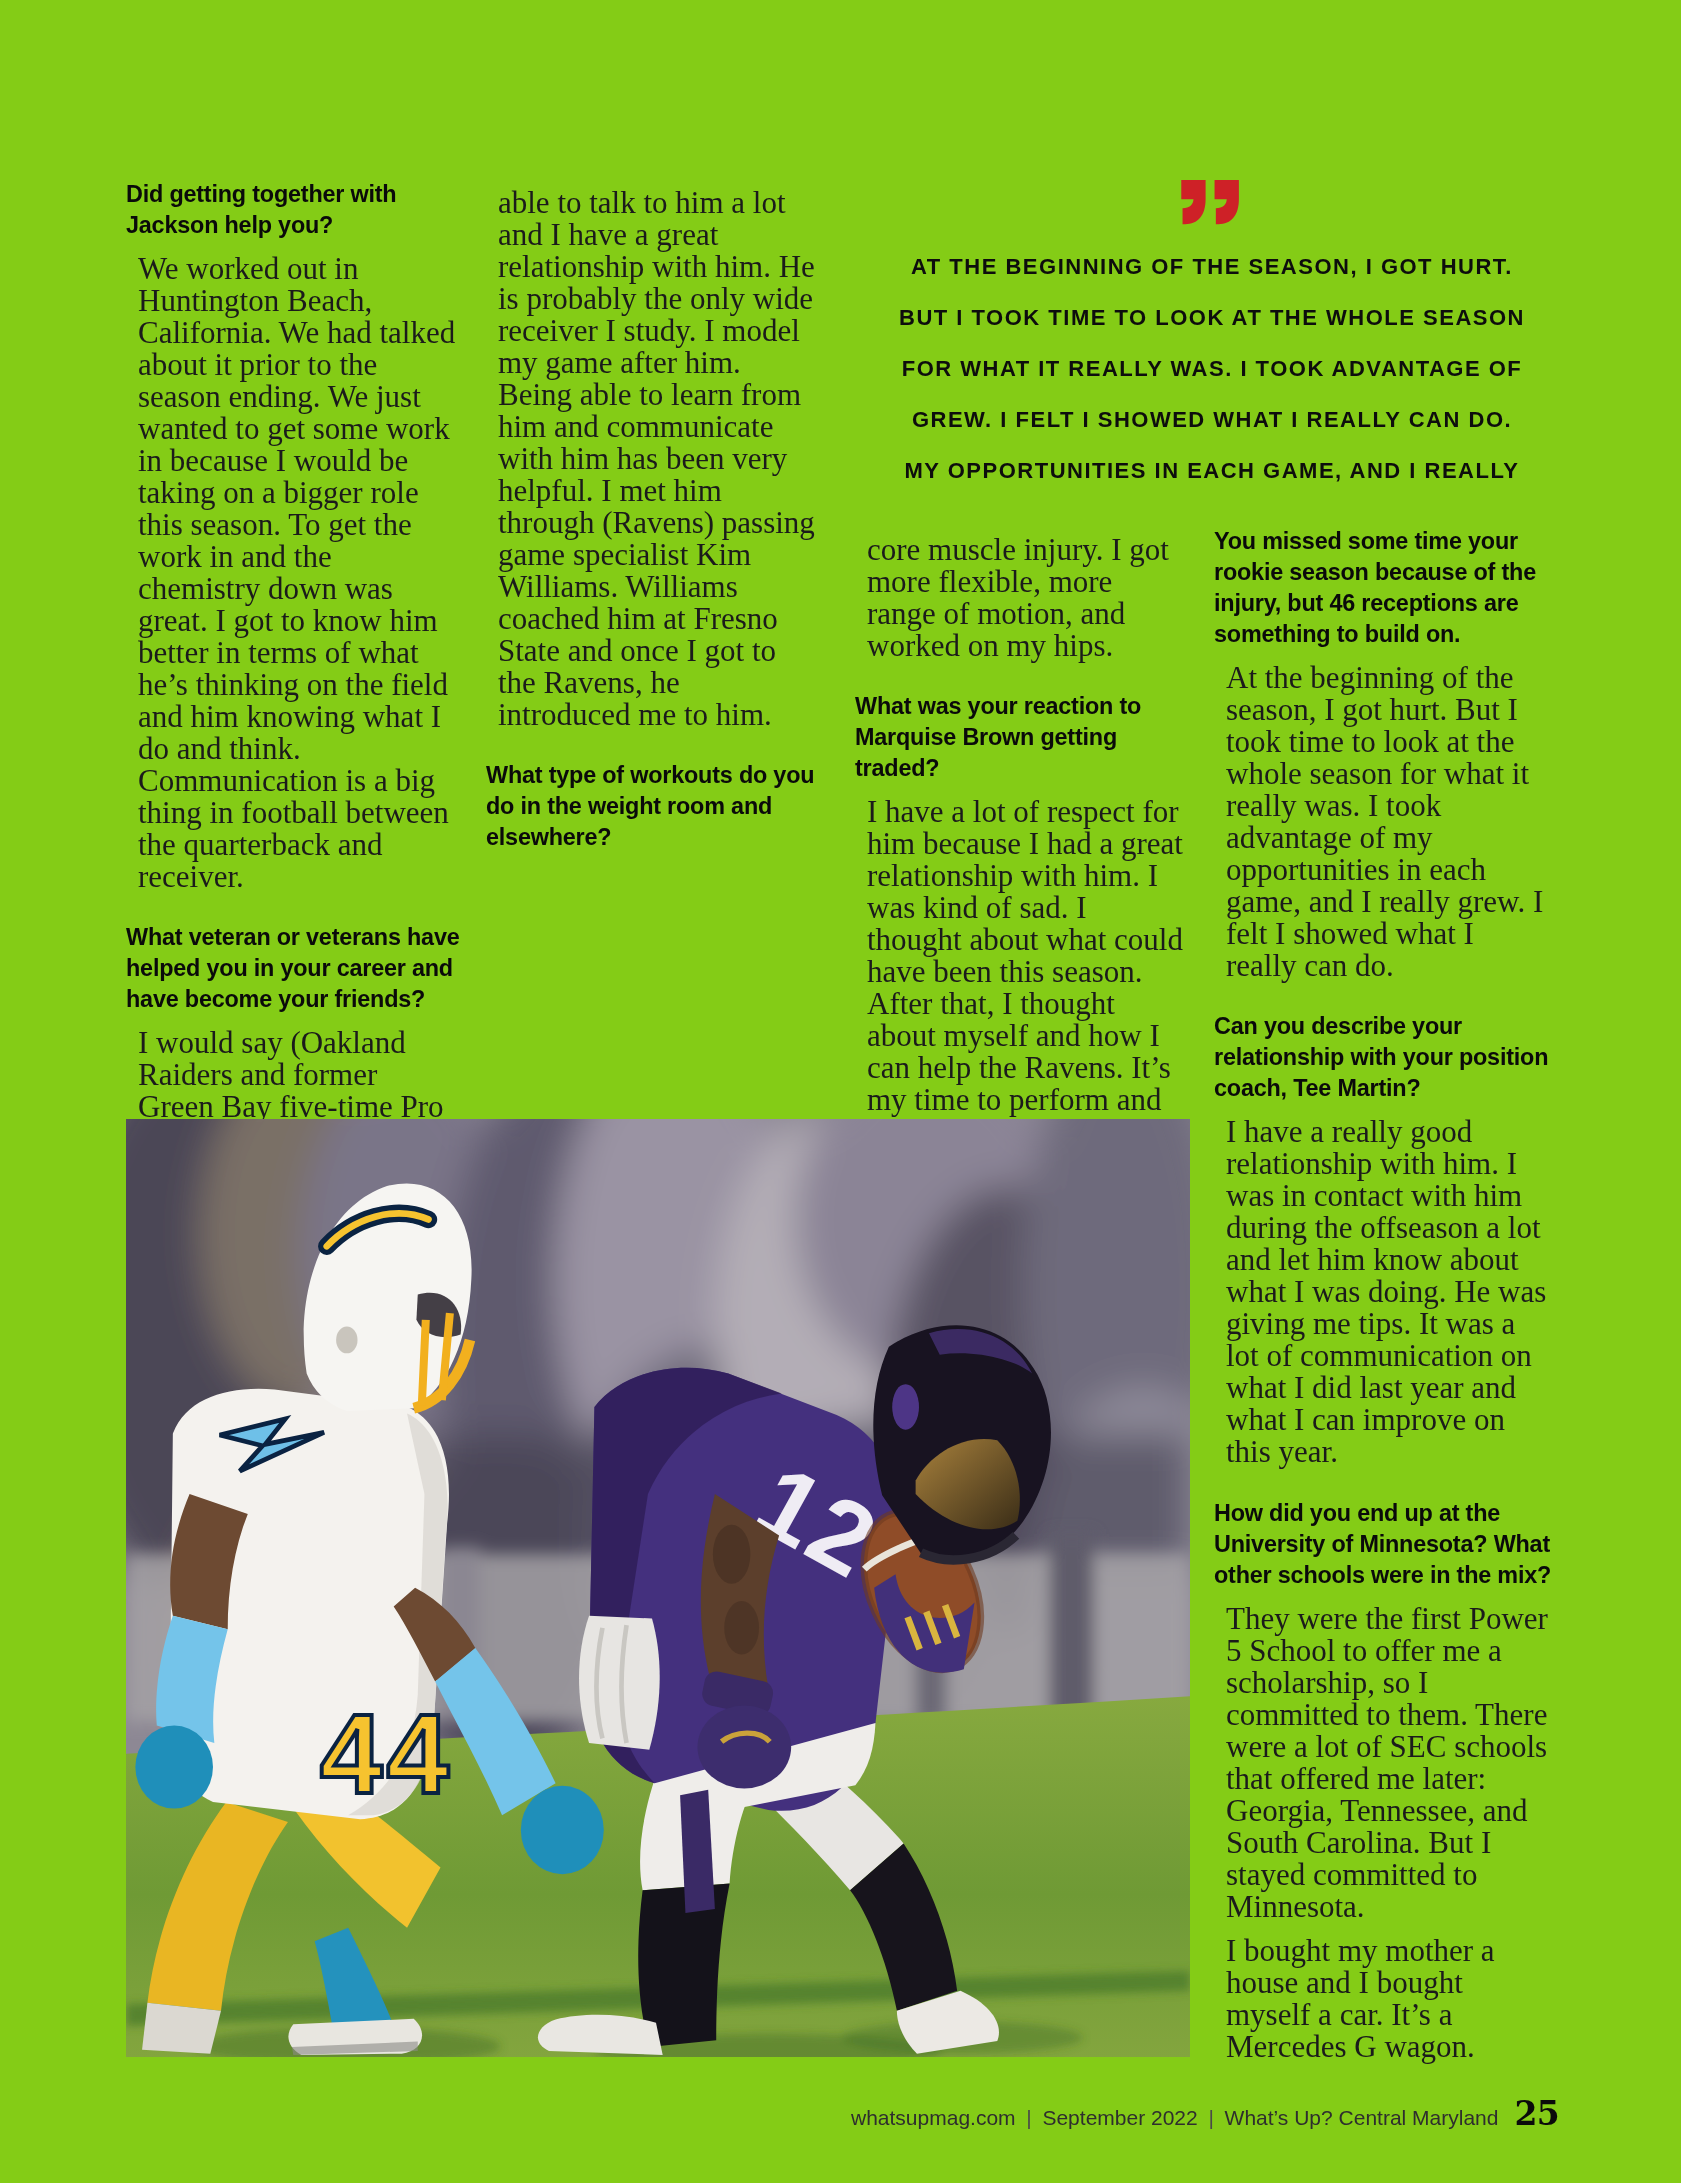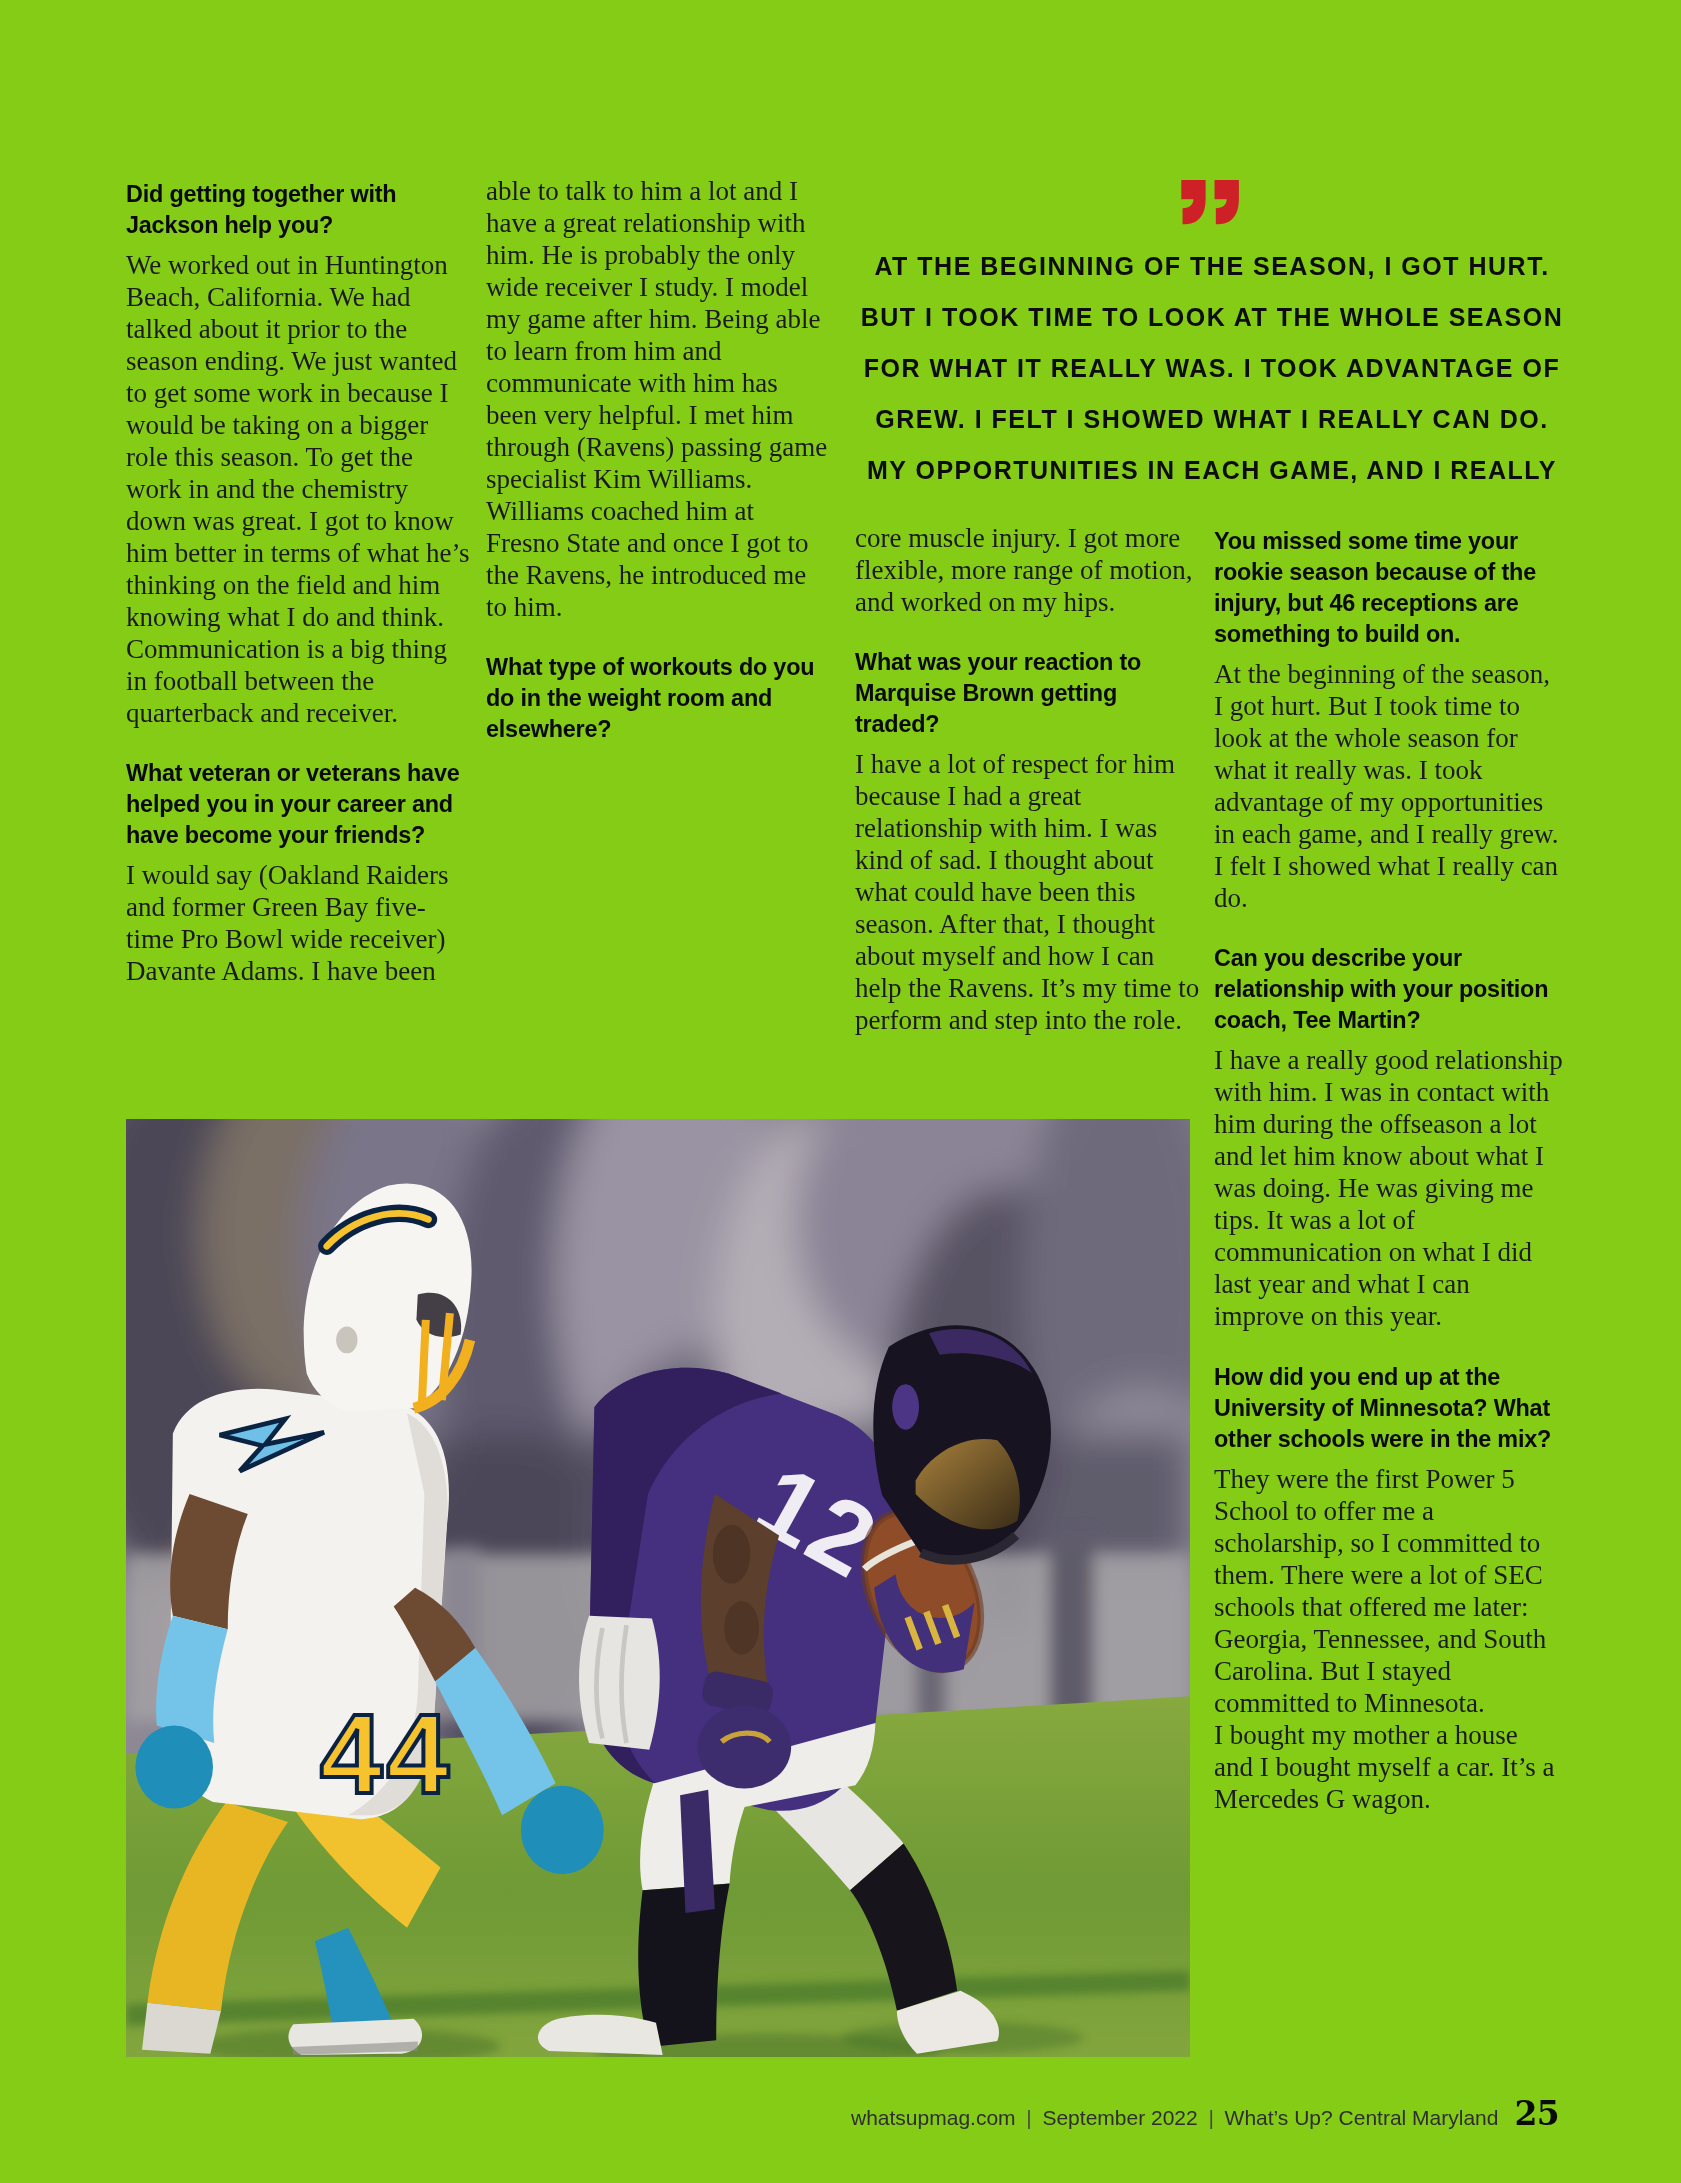--- a/index.html
+++ b/index.html
@@ -12,29 +12,29 @@
   .col-1{left:126px;top:179px;width:345px;}
   .col-2{left:486px;top:175px;width:345px;}
   .col-3{left:855px;top:522px;width:345px;}
   .col-4{left:1214px;top:526px;width:349px;}
   .qhead{
     font-family:"Liberation Sans",sans-serif;font-weight:700;
     font-size:23.4px;line-height:31px;letter-spacing:-0.2px;color:#0a0a0a;
     margin:29.4px 0 8px 0;
   }
   .qhead.first{margin-top:0;}
-  .body-p{font-size:27px;line-height:32px;margin:0;color:#1b1b1b;}
+  .body-p{font-size:31px;line-height:32px;margin:12px;color:#1b1b1b;}
   
   .quote-block{position:absolute;left:837px;top:179px;width:750px;text-align:center;}
   .quote-mark{display:inline-block;width:64px;height:47px;}
   .quote-mark svg{display:block;width:64px;height:47px;}
   .quote-lines{margin-top:13.4px;}
   .quote-line{
     font-family:"Liberation Sans",sans-serif;font-weight:700;
-    font-size:25px;letter-spacing:1.5px;line-height:51px;
+    font-size:22px;letter-spacing:1.5px;line-height:51px;
     white-space:nowrap;color:#0d0d0d;
   }
   
   .photo{position:absolute;left:126px;top:1119px;width:1064px;height:938px;}
   .photo svg{display:block;width:100%;height:100%;}
   
   .footer{
     position:absolute;top:2094px;right:122px;height:47px;
     display:flex;align-items:baseline;
     font-family:"Liberation Sans",sans-serif;font-size:21px;color:#2e2e2e;

